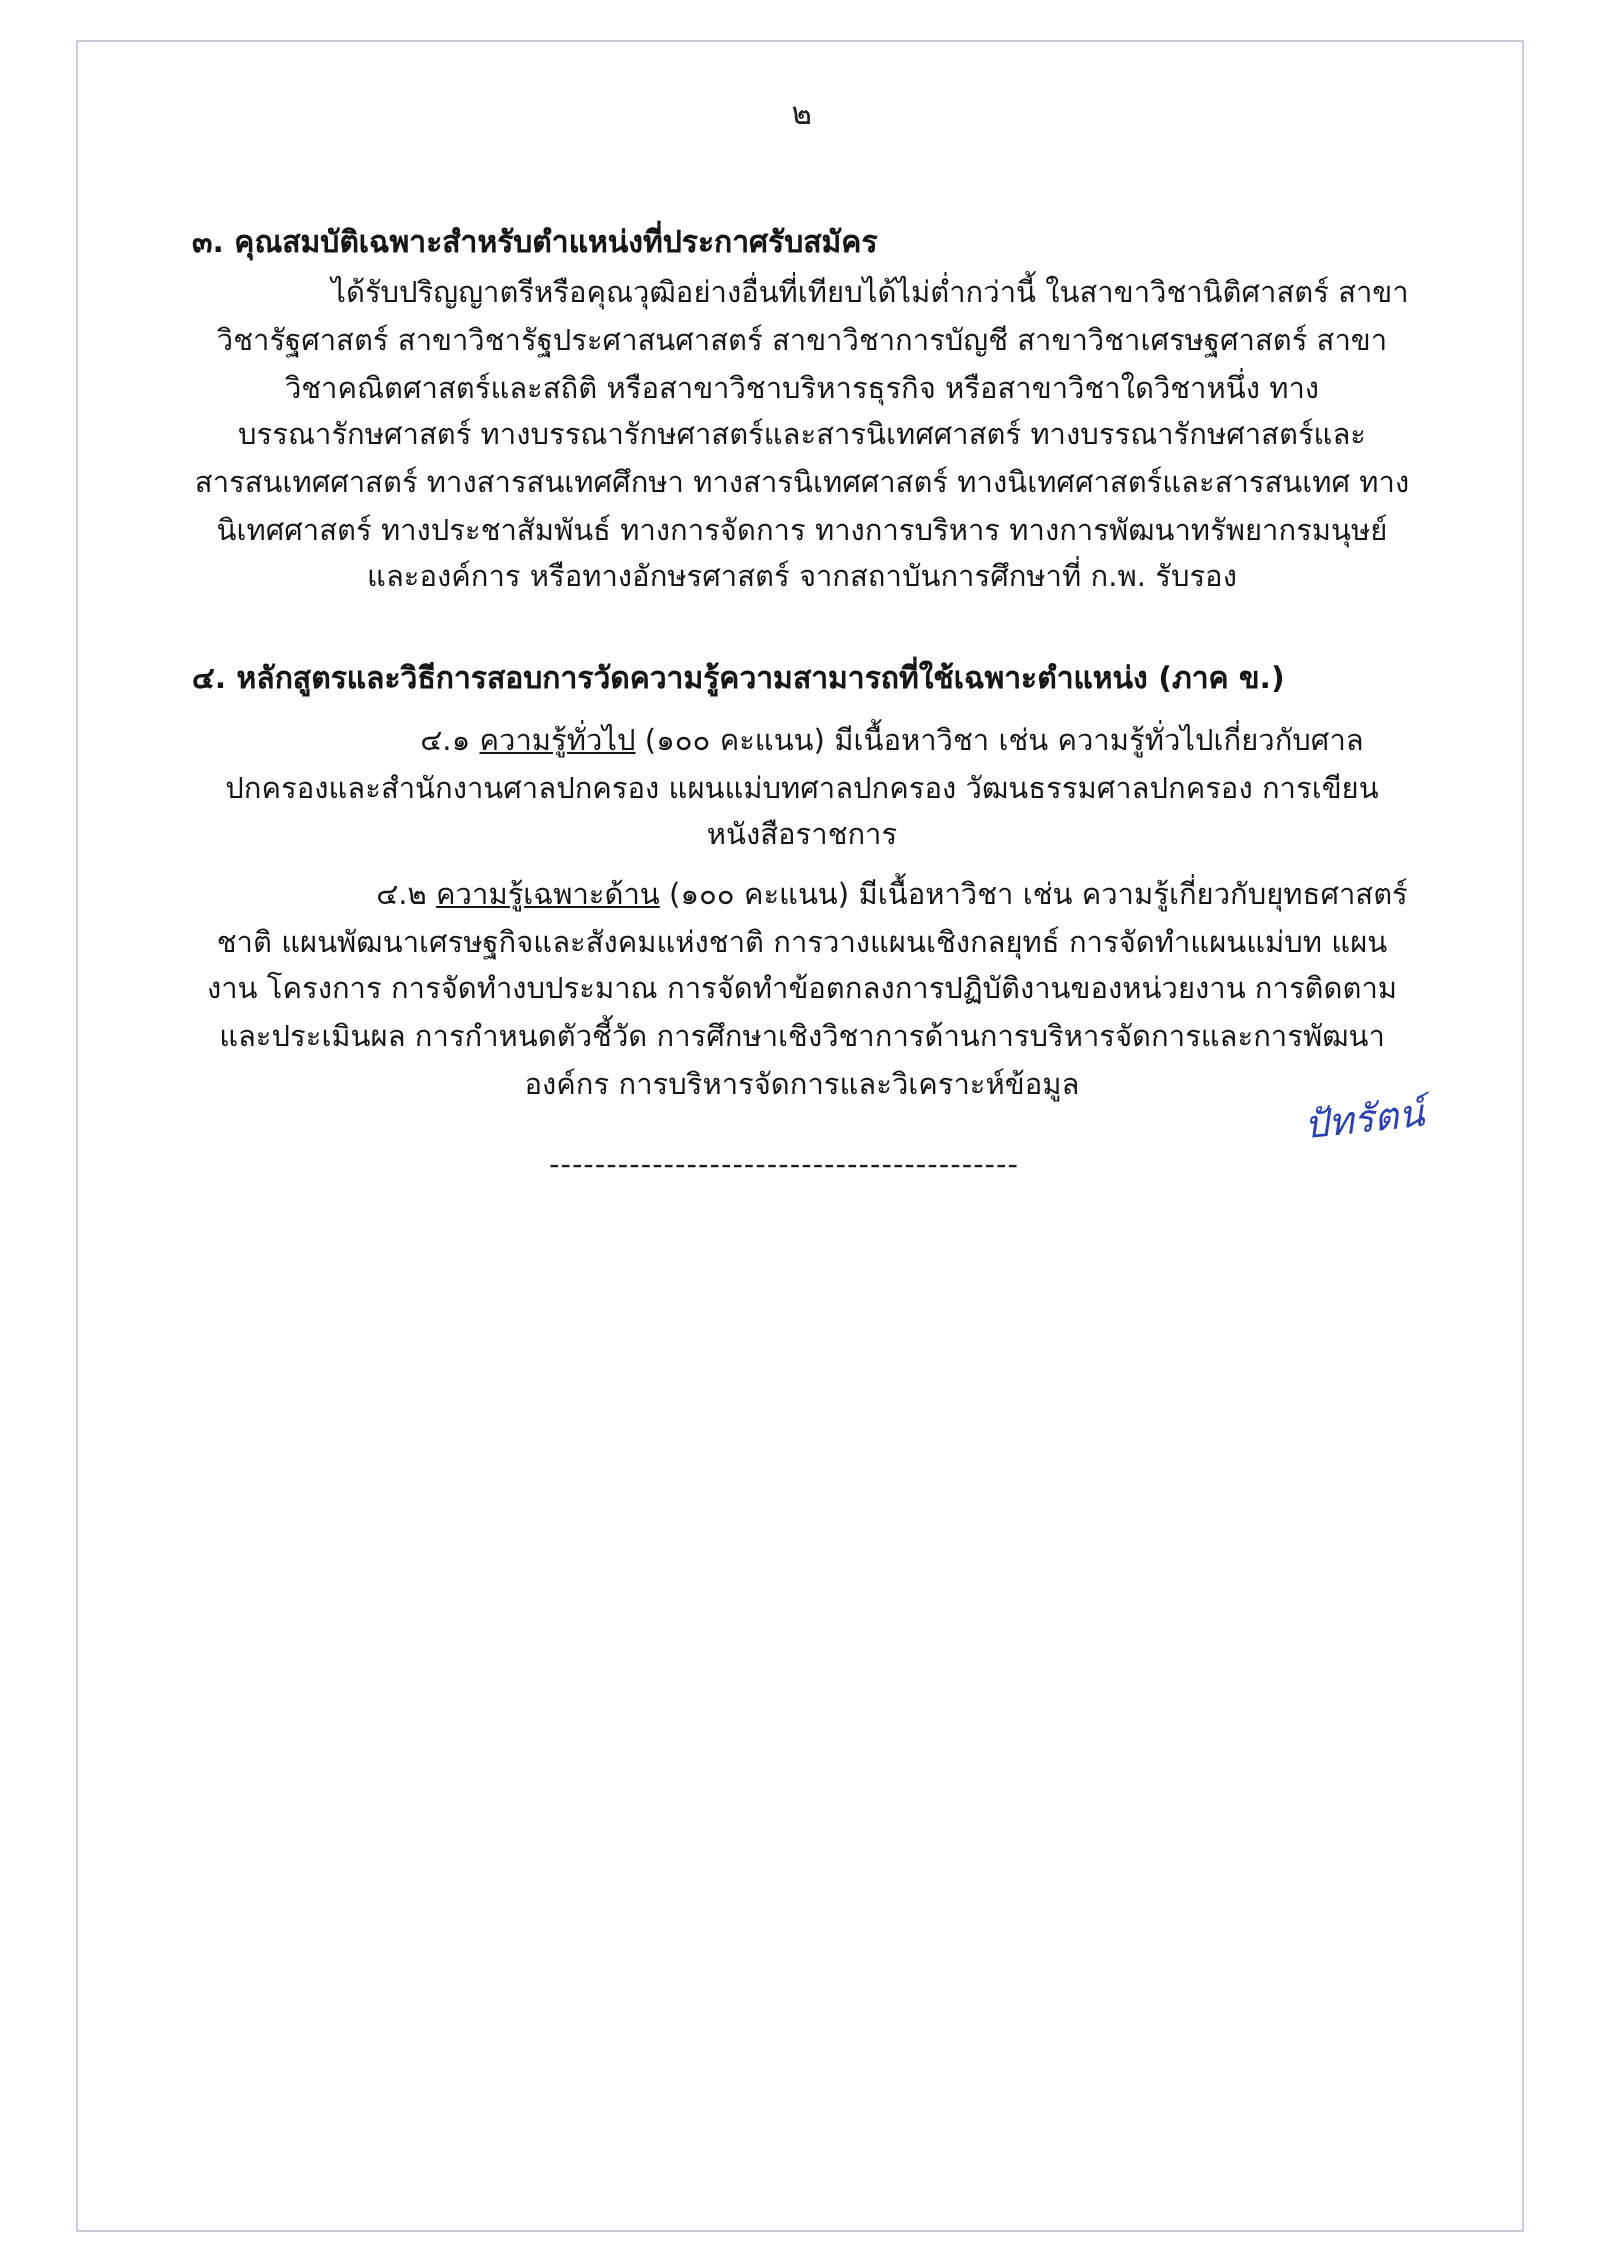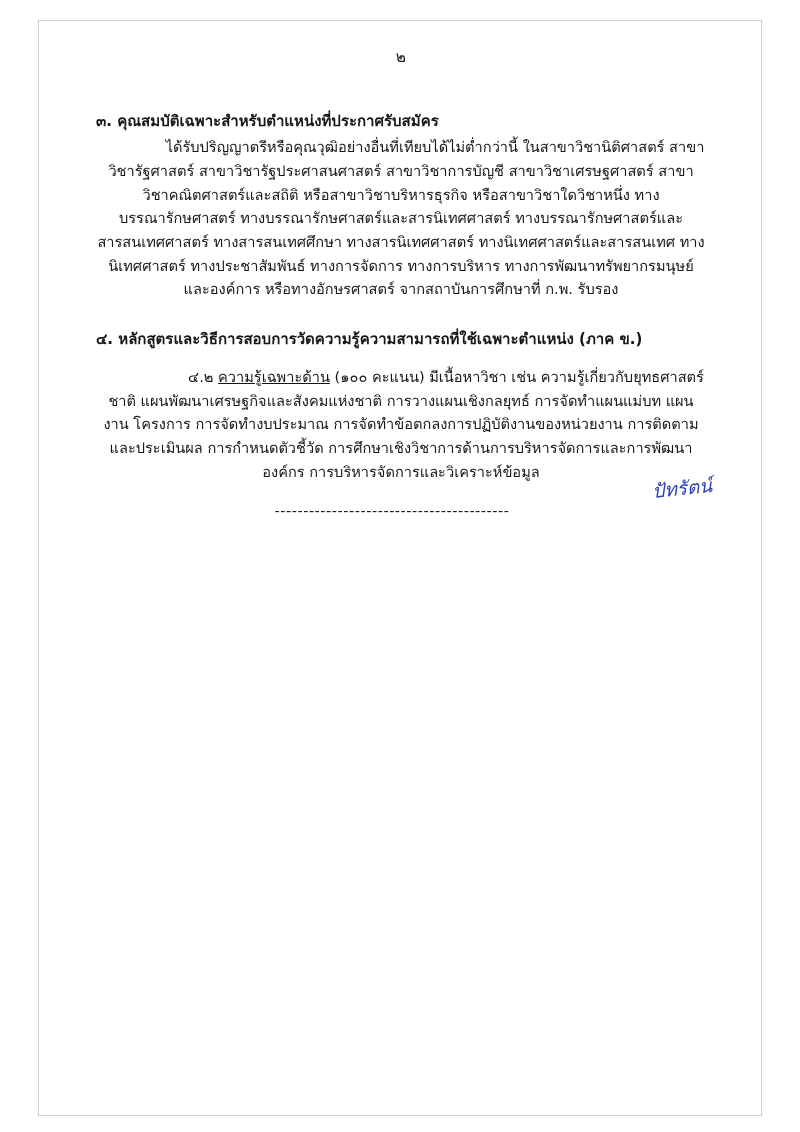--- a/index.html
+++ b/index.html
@@ -113,20 +113,21 @@
     </div>
 
     <div class="spacer-lg"></div>
 
     <div class="section">
       <div class="heading">๔. หลักสูตรและวิธีการสอบการวัดความรู้ความสามารถที่ใช้เฉพาะตำแหน่ง (ภาค ข.)</div>
 
 
       <div class="spacer-sm"></div>
 
+      <p class="body-text indent-2"><span>๔.๑</span>&nbsp;<span class="u">ความรู้ทั่วไป</span>&nbsp;<span>(๑๐๐ คะแนน)</span>&nbsp;<span>มีเนื้อหาวิชา เช่น ความรู้ทั่วไปเกี่ยวกับศาลปกครองและสำนักงานศาลปกครอง แผนแม่บทศาลปกครอง วัฒนธรรมศาลปกครอง การเขียนหนังสือราชการ</span></p>
 
       <div class="spacer-sm"></div>
 
       <p class="body-text indent-2"><span>๔.๒</span>&nbsp;<span class="u">ความรู้เฉพาะด้าน</span>&nbsp;<span>(๑๐๐ คะแนน)</span>&nbsp;<span>มีเนื้อหาวิชา เช่น ความรู้เกี่ยวกับยุทธศาสตร์ชาติ แผนพัฒนาเศรษฐกิจและสังคมแห่งชาติ การวางแผนเชิงกลยุทธ์ การจัดทำแผนแม่บท แผนงาน โครงการ การจัดทำงบประมาณ การจัดทำข้อตกลงการปฏิบัติงานของหน่วยงาน การติดตามและประเมินผล การกำหนดตัวชี้วัด การศึกษาเชิงวิชาการด้านการบริหารจัดการและการพัฒนาองค์กร การบริหารจัดการและวิเคราะห์ข้อมูล</span></p>
     </div>
 
     <div class="divider-row">
       <span class="dashes">-----------------------------------------</span>
       <span class="signature">ปัทรัตน์</span>
     </div>

